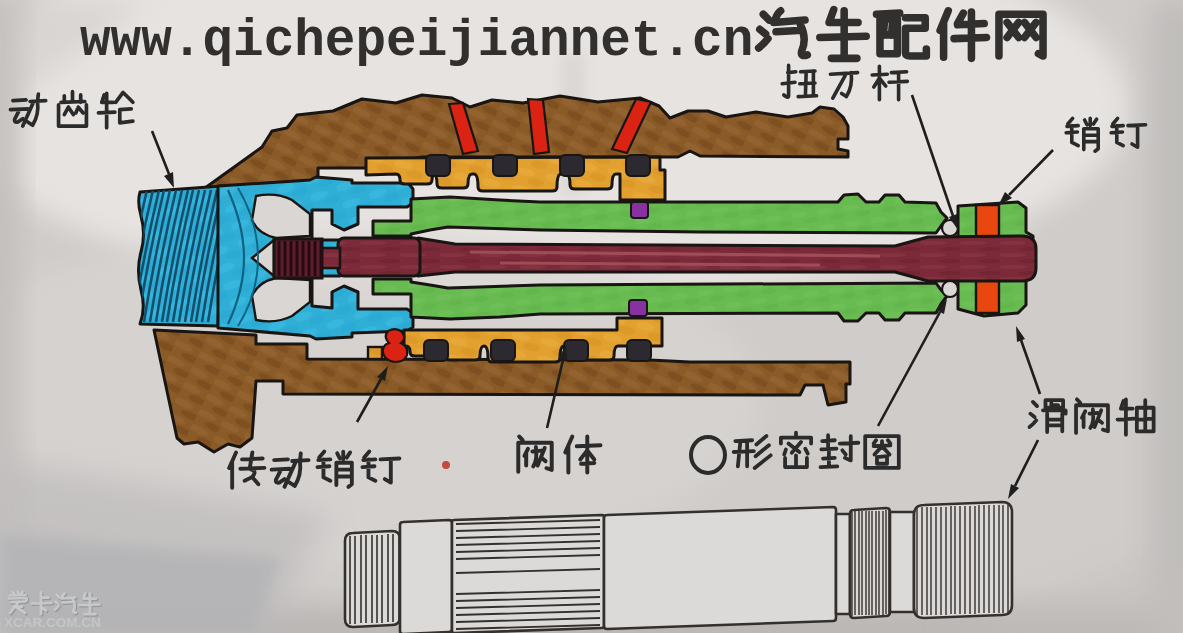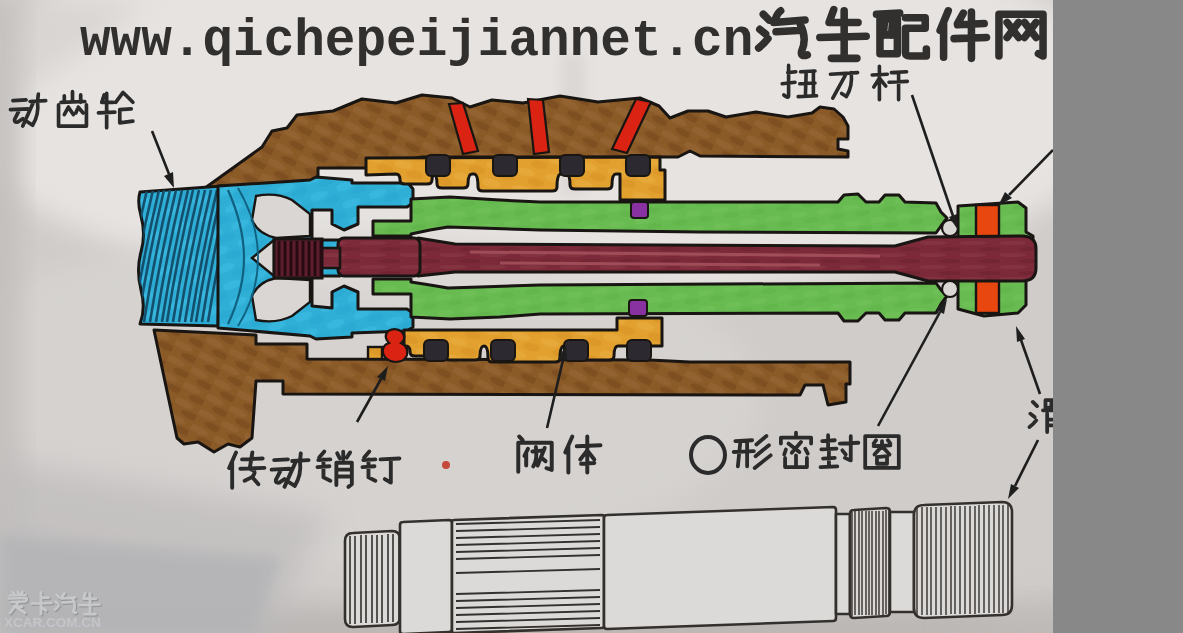--- a/index.html
+++ b/index.html
@@ -1,14 +1,14 @@
 <!DOCTYPE html>
 <html><head><meta charset="utf-8"><style>
 html,body{margin:0;padding:0;background:#888;}
-#page{width:1053px;height:633px;position:relative;overflow:hidden;font-family:"Liberation Sans",sans-serif;}
+#page{width:1183px;height:633px;position:relative;overflow:hidden;font-family:"Liberation Sans",sans-serif;}
 </style></head><body>
 <div id="page">
 <svg width="1183" height="633" viewBox="0 0 1183 633">
 <defs>
 <clipPath id="teethclip">
           <path d="M140,192 L222,186 L218,326 L140,324 Q146,308 141,290 Q136,270 141,252 Q146,234 141,216 Q137,202 140,192 Z"></path>
         </clipPath>
 <symbol id="g6c7d" viewBox="0 0 100 100" overflow="visible">
           <path d="M16,16 L26,26 M10,42 L20,50 M8,74 Q16,68 24,58 M36,26 Q40,14 46,10 M34,30 L88,26 M38,46 L76,44 M80,34 Q92,58 82,80 Q80,90 92,86" fill="none" stroke-linecap="round" stroke-linejoin="round" stroke="currentColor"></path>
         </symbol>

